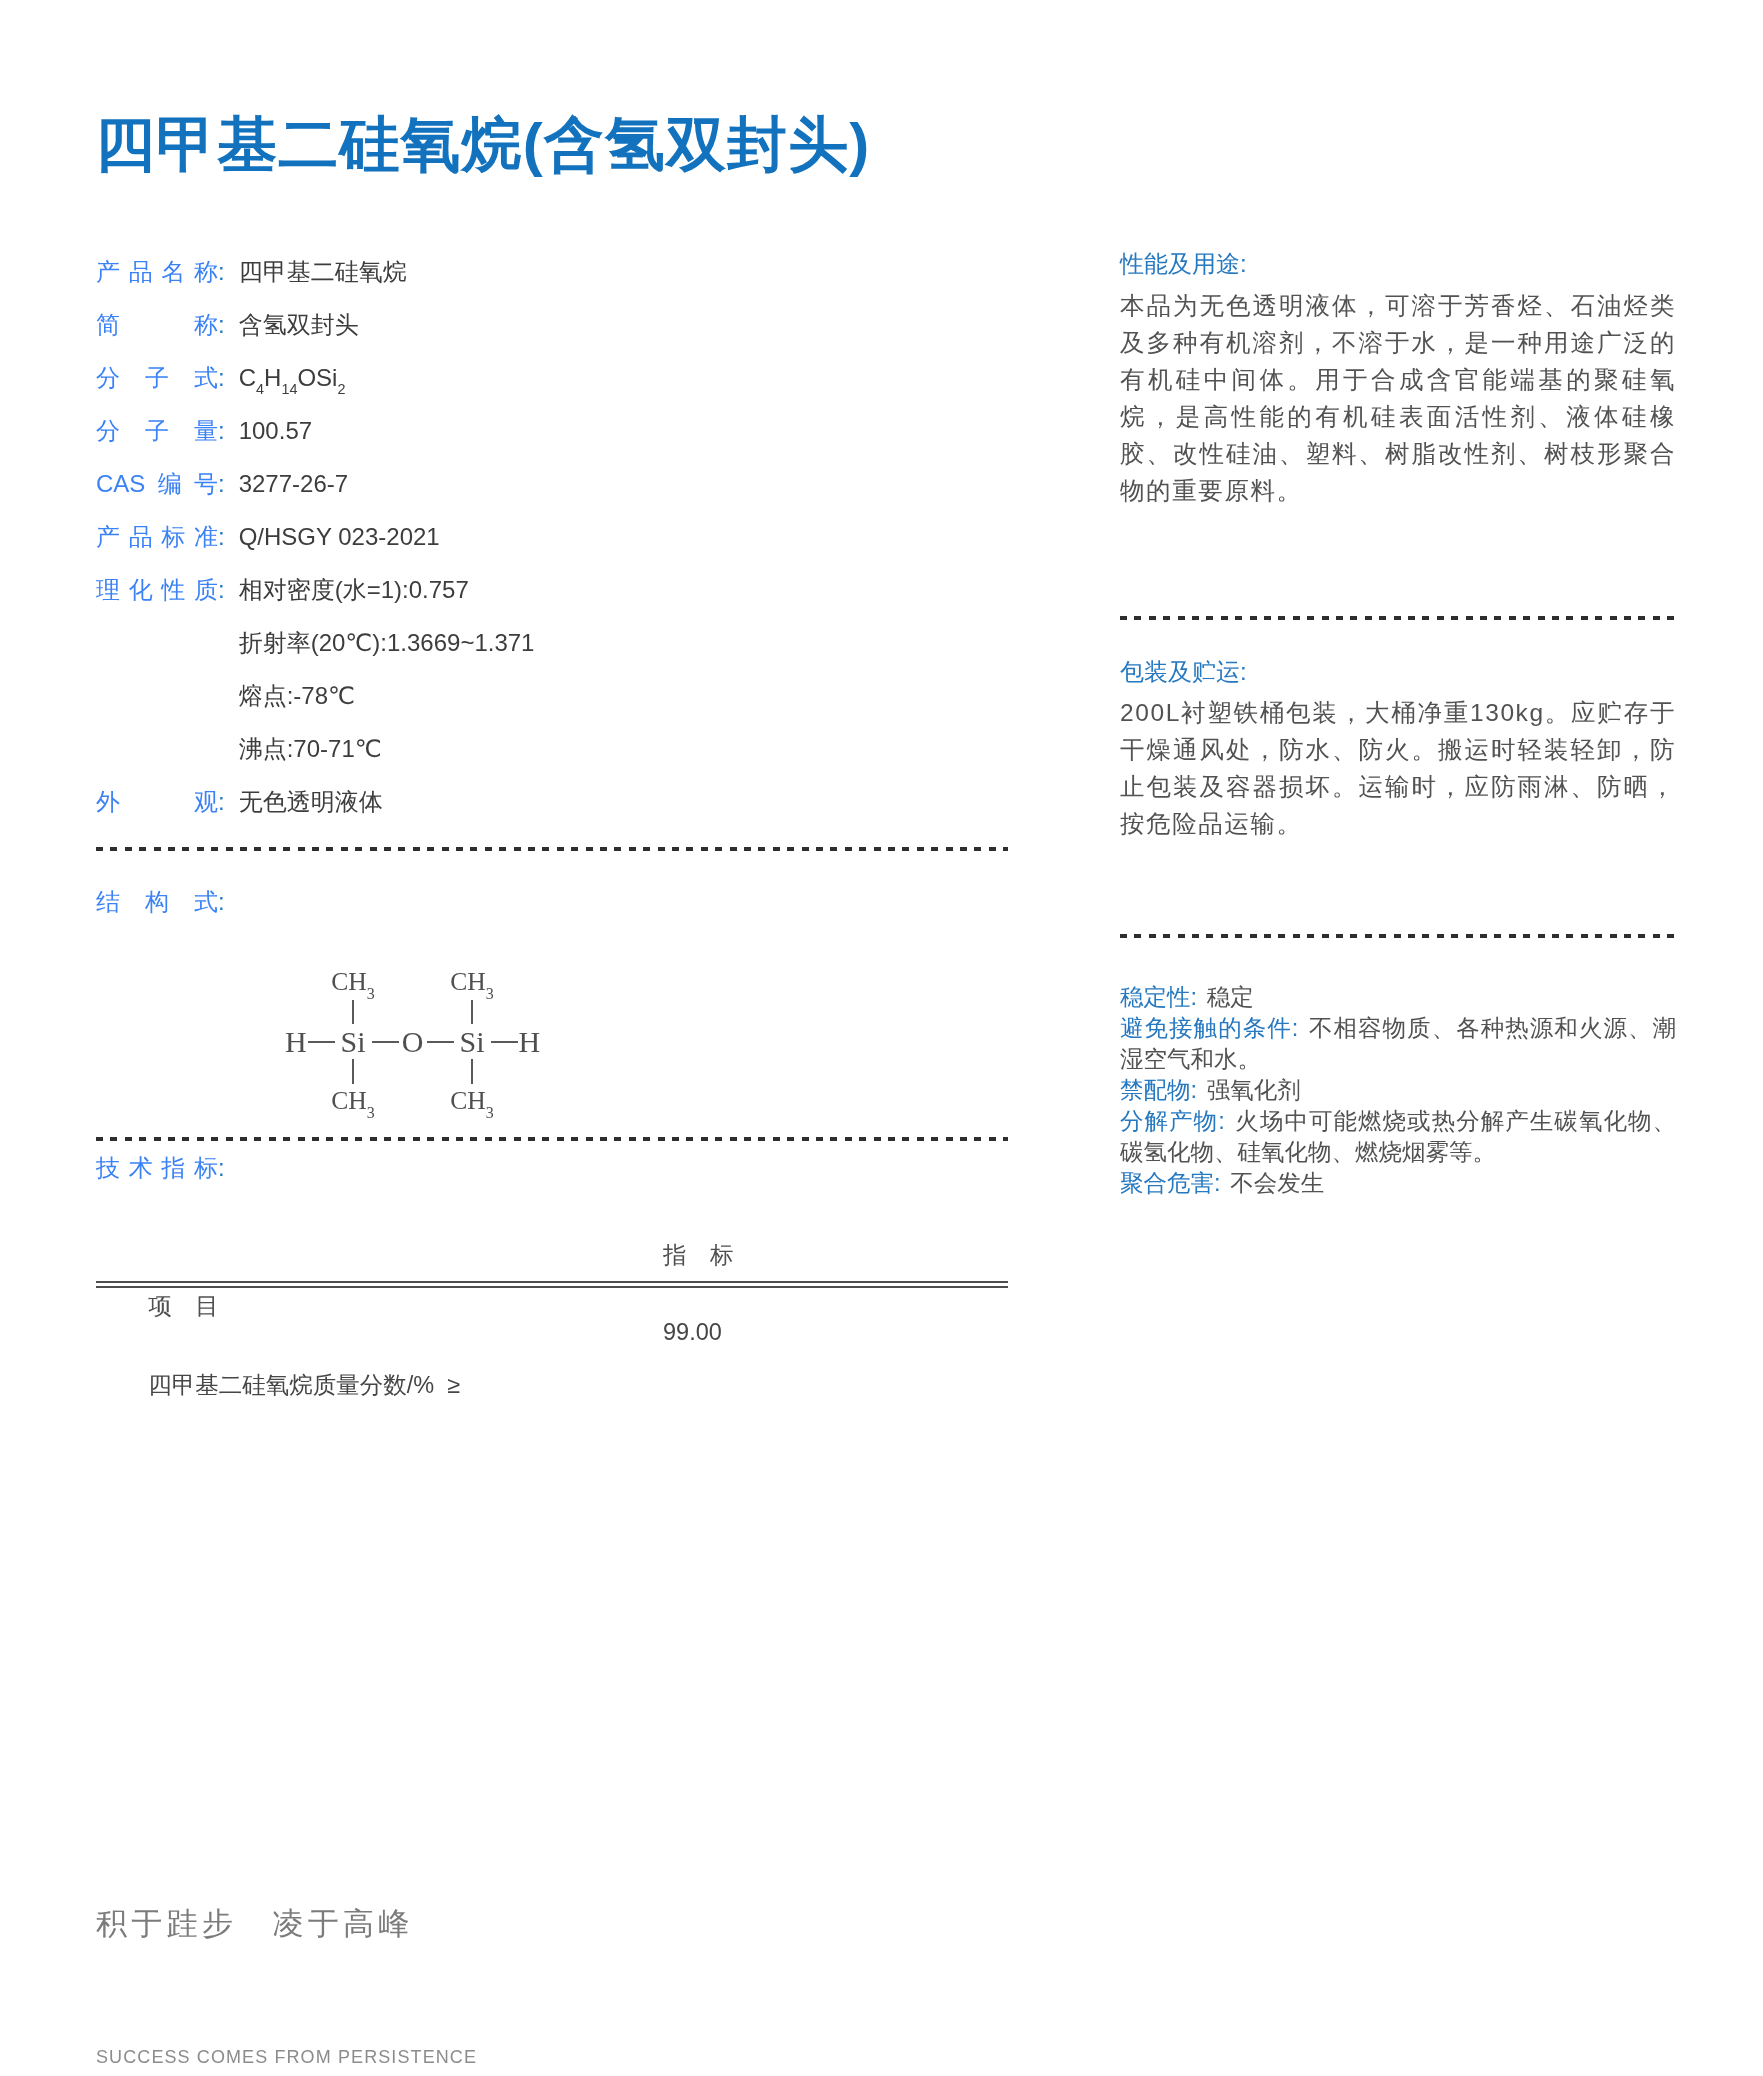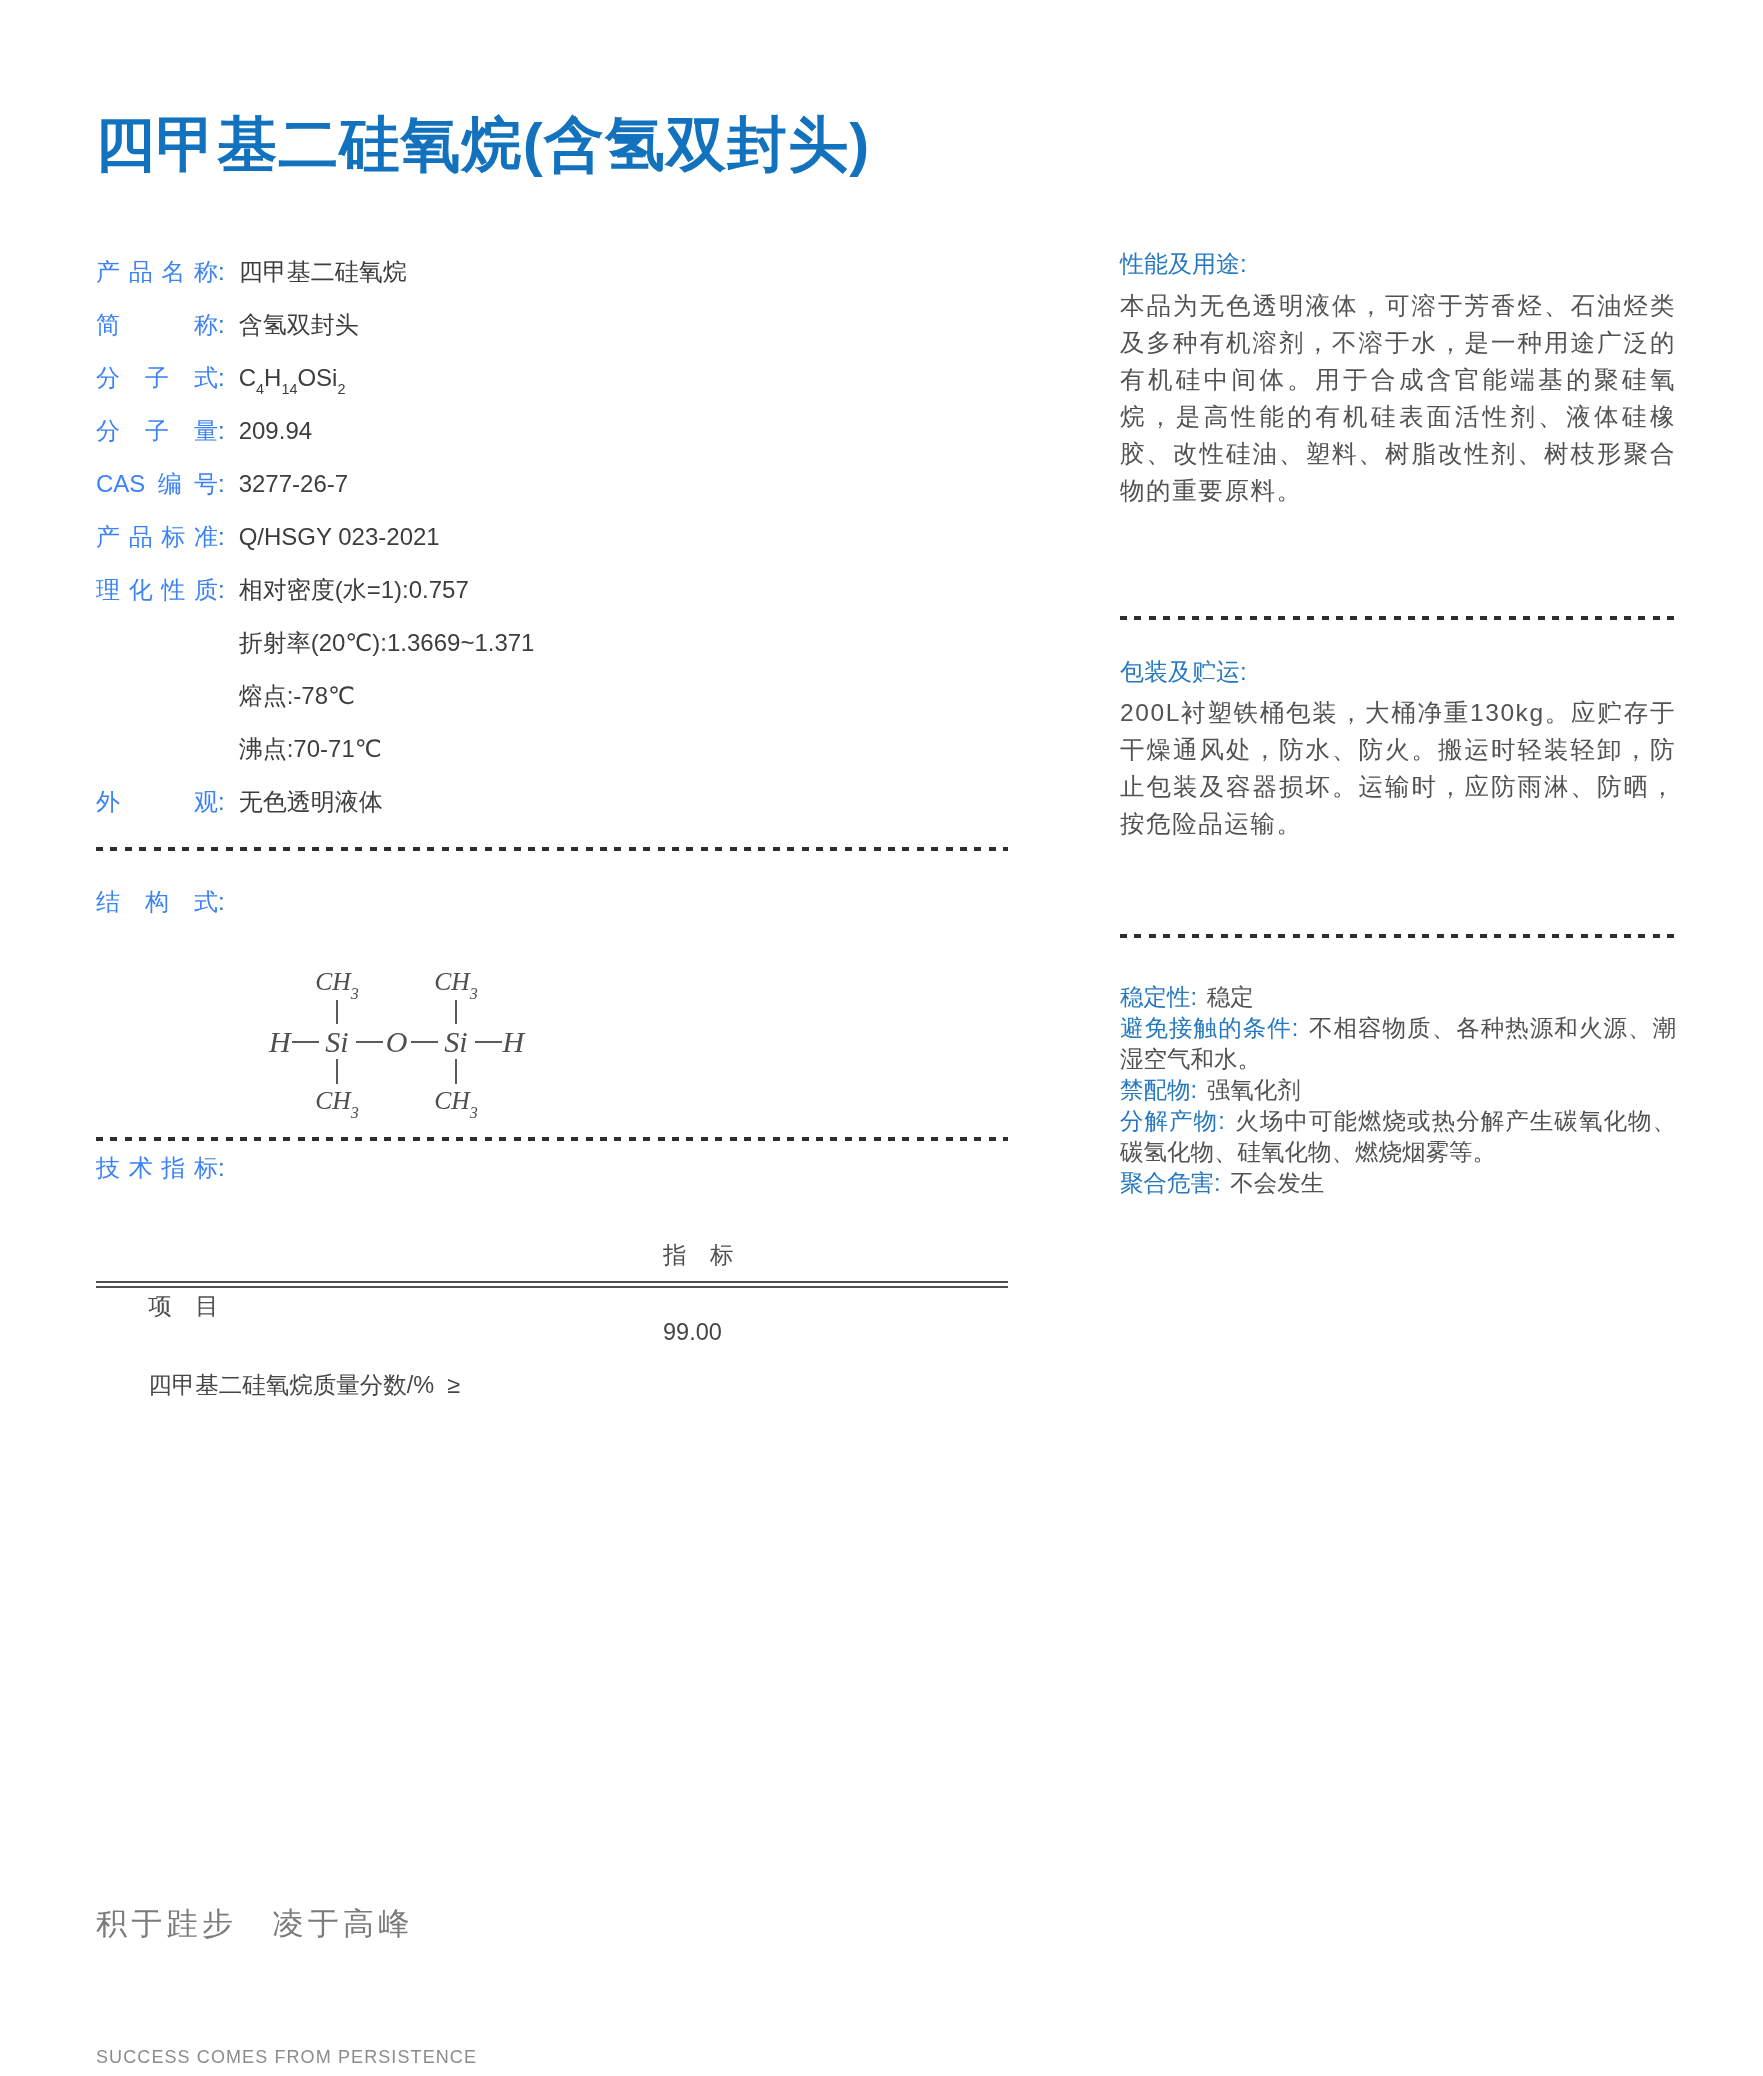--- a/index.html
+++ b/index.html
@@ -66,30 +66,29 @@
   .dash {
     height: 3.7px;
     background: repeating-linear-gradient(90deg, #2e2e2e 0 7px, transparent 7px 14.4px);
   }
   .dash-left  { margin-top: 19px; }
   .dash-left2 { margin-top: 209px; }
   
   .structure-label-row { margin-top: 24.5px; }
   .structure {
     position: absolute;
-    left: 172px;
+    left: 188px;
     top: 720px;
     display: grid;
     grid-template-columns: 23.5px 27px 37px 27px 28px 27px 37px 27px 23.5px;
     grid-template-rows: 34px 25.6px 34px 25.6px 34px;
     align-items: center;
     justify-items: center;
     font-family: "Liberation Serif", "DejaVu Serif", serif;
     color: #4f4f4f;
-    font-style: italic;
   }
   .structure .atom   { font-size: 30px; }
   .structure .methyl { font-size: 25.6px; white-space: nowrap; }
   .structure .methyl sub { font-size: 16px; vertical-align: -8.5px; line-height: 0; }
   .structure .hbond  { width: 27px; height: 2.1px; background: #5a5a5a; }
   .structure .vbond  { width: 2.1px; height: 24.5px; background: #5a5a5a; }
   
   .tech-label-row { margin-top: 0px; }
   .spec-header {
     margin-top: 36px;
@@ -174,21 +173,21 @@
       <div class="field-row">
         <span class="field-label">产品名称</span><span class="field-colon">:</span><span class="field-value">四甲基二硅氧烷</span>
       </div>
       <div class="field-row">
         <span class="field-label">简称</span><span class="field-colon">:</span><span class="field-value">含氢双封头</span>
       </div>
       <div class="field-row">
         <span class="field-label">分子式</span><span class="field-colon">:</span><span class="field-value"><span>C</span><sub>4</sub><span>H</span><sub>14</sub><span>OSi</span><sub>2</sub></span>
       </div>
       <div class="field-row">
-        <span class="field-label">分子量</span><span class="field-colon">:</span><span class="field-value">209.94</span>
+        <span class="field-label">分子量</span><span class="field-colon">:</span><span class="field-value">100.57</span>
       </div>
       <div class="field-row">
         <span class="field-label">CAS编号</span><span class="field-colon">:</span><span class="field-value">3277-26-7</span>
       </div>
       <div class="field-row">
         <span class="field-label">产品标准</span><span class="field-colon">:</span><span class="field-value">Q/HSGY 023-2021</span>
       </div>
       <div class="field-row">
         <span class="field-label">理化性质</span><span class="field-colon">:</span><span class="field-value">相对密度(水=1):0.757</span>
       </div>

